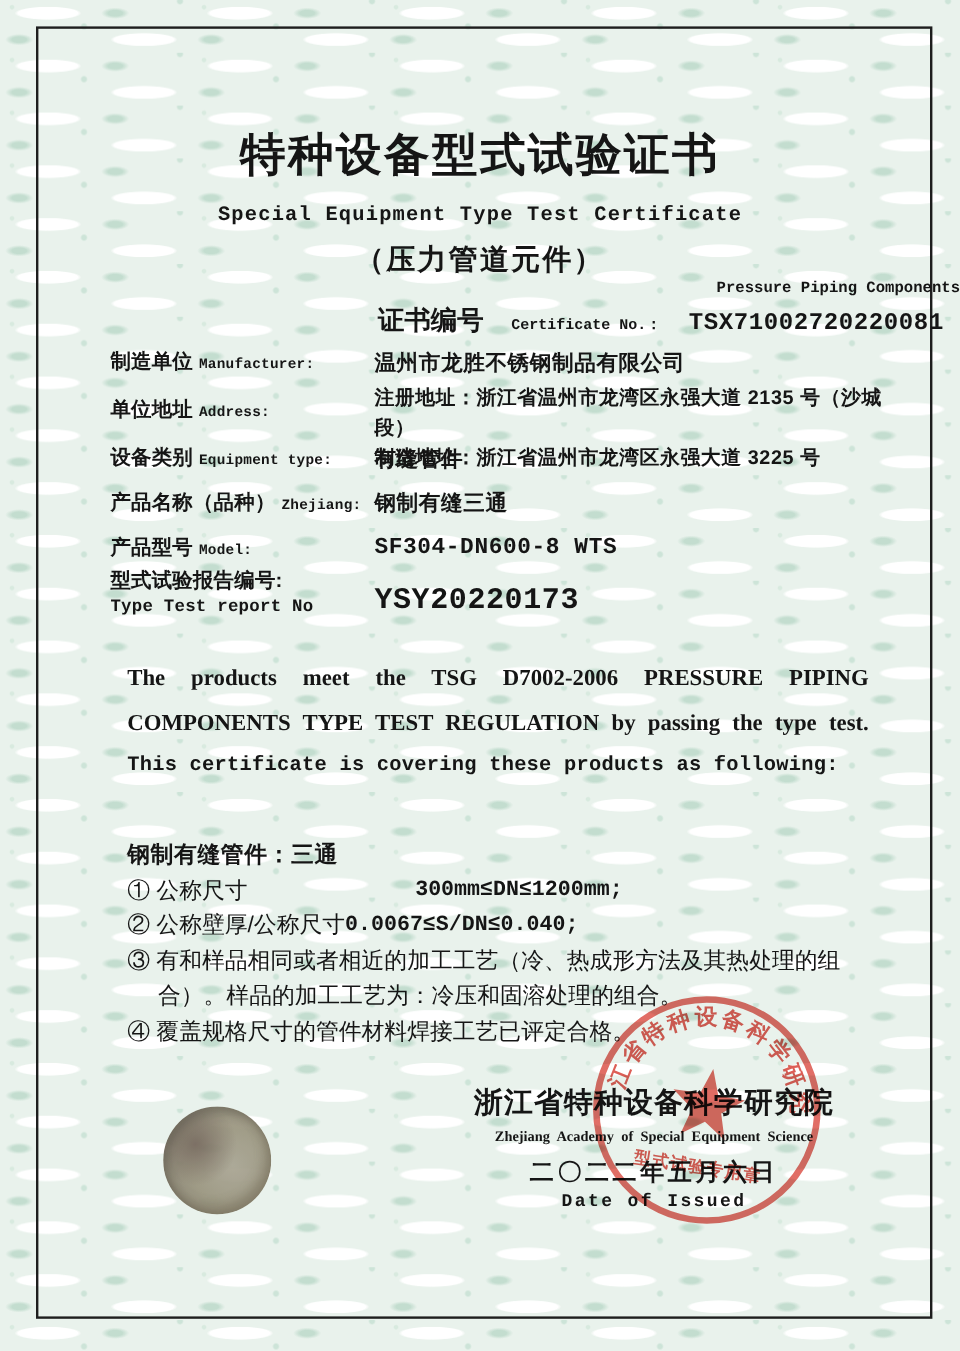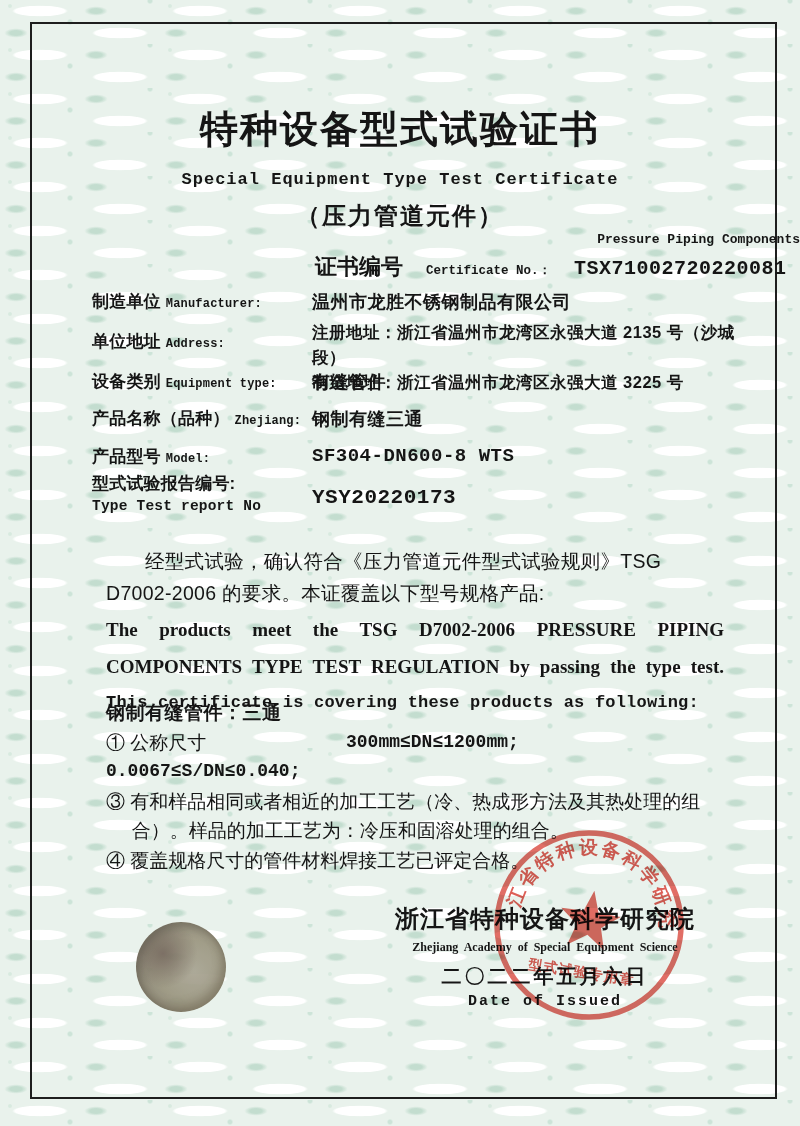--- a/index.html
+++ b/index.html
@@ -159,38 +159,38 @@
         <span class="en">Model:</span>
       </div>
       <div class="fvalue mono-val">SF304-DN600-8 WTS</div>
     </div>
 
     <div class="frow" style="top:182px;">
       <div class="flabel two-line">
         <span>型式试验报告编号:</span>
         <span class="en">Type Test report No</span>
       </div>
-      <div class="fvalue mono-val" style="padding-top:14px;font-size:21px;">YSY20220173</div>
+      <div class="fvalue mono-val" style="padding-top:14px;font-size:25px;">YSY20220173</div>
     </div>
 
   </div>
 
   <div class="statement">
-    <p class="st-cn">经型式试验，确认符合《压力管道元件型式试验规则》TSG D7002-2006 的要求。本证覆盖以下型号规格产品:</p>
     <p class="st-en-bold serif">The products meet the TSG D7002-2006 PRESSURE PIPING COMPONENTS TYPE TEST REGULATION by passing the type test.</p>
     <p class="st-en-mono mono">This certificate is covering these products as following:</p>
   </div>
 
   <div class="specs">
     <div class="spec-heading">钢制有缝管件：三通</div>
     <div class="spec-line g1">
       <span class="spec-text"><span>①</span> <span>公称尺寸</span></span>
       <span class="spec-val">300mm≤DN≤1200mm;</span>
     </div>
     <div class="spec-line g2">
+      <span class="spec-text"><span>②</span> <span>公称壁厚/公称尺寸</span></span>
       <span class="spec-val">0.0067≤S/DN≤0.040;</span>
     </div>
     <div class="spec-wrap">
       <span>③</span> <span>有和样品相同或者相近的加工工艺（冷、热成形方法及其热处理的组合）。样品的加工工艺为：冷压和固溶处理的组合。</span>
     </div>
     <div class="spec-wrap">
       <span>④</span> <span>覆盖规格尺寸的管件材料焊接工艺已评定合格。</span>
     </div>
   </div>
 

